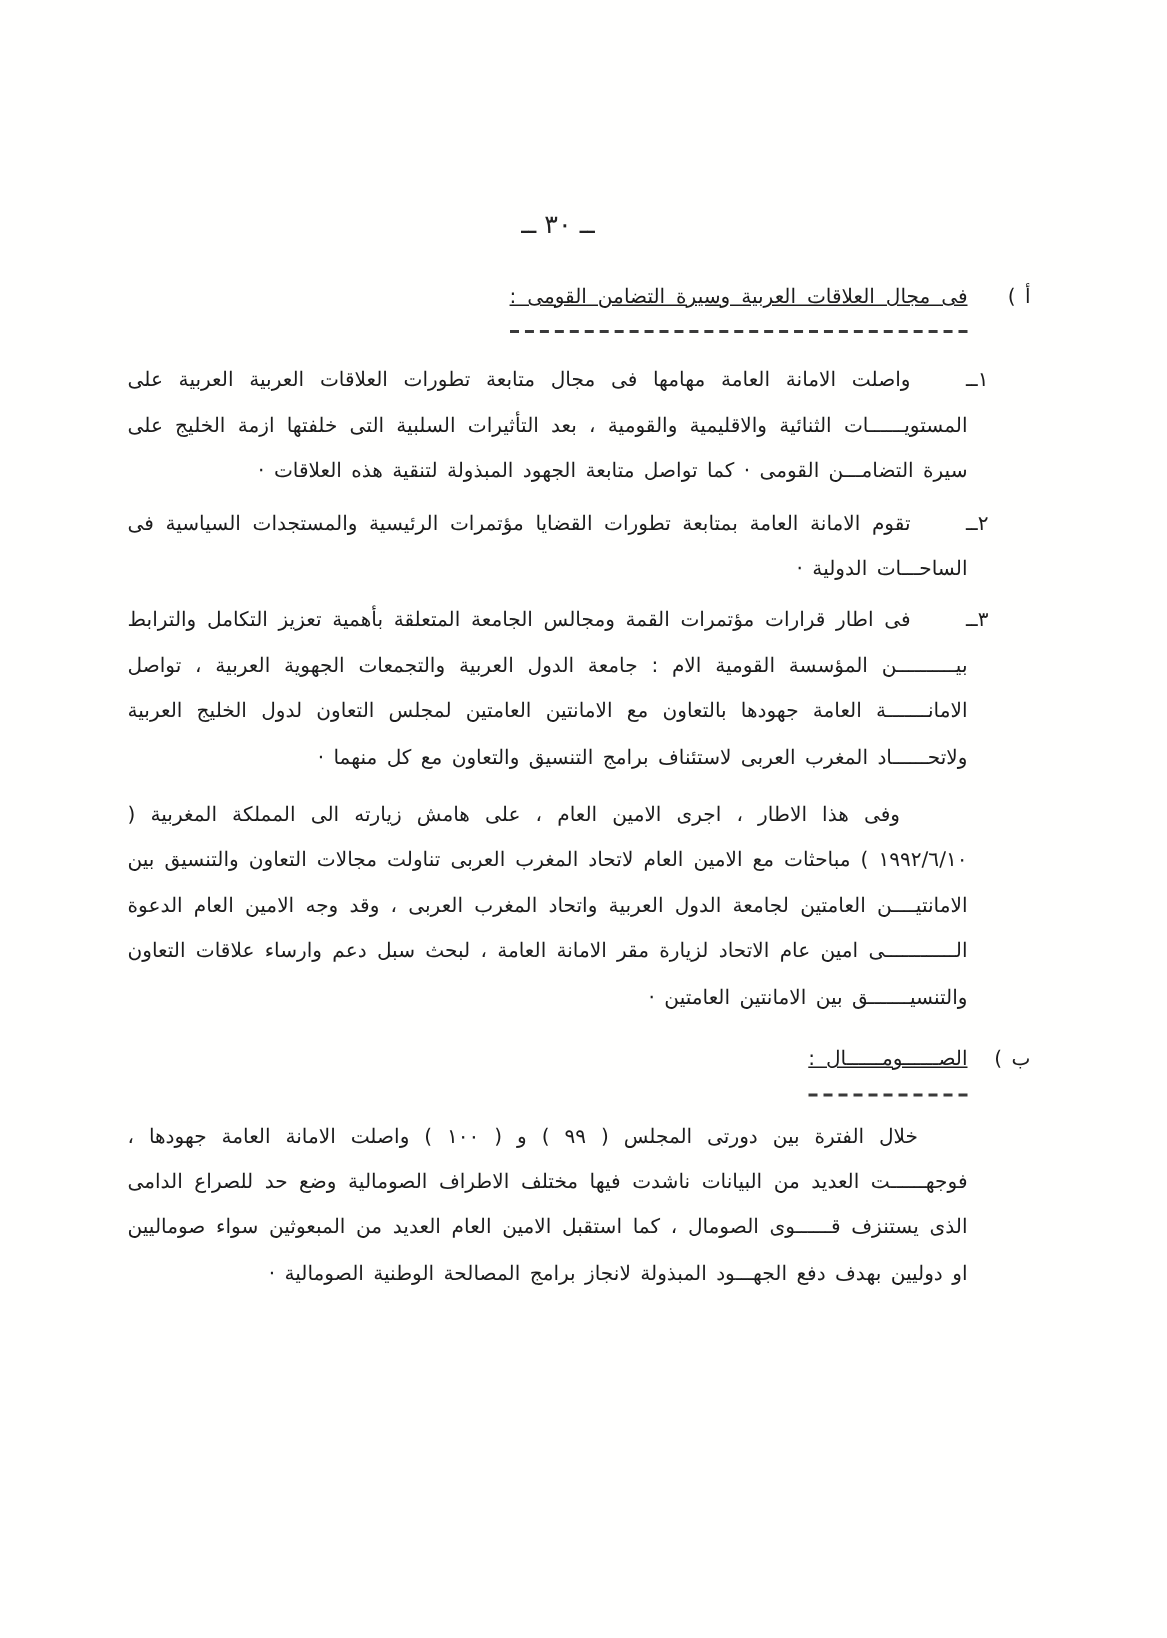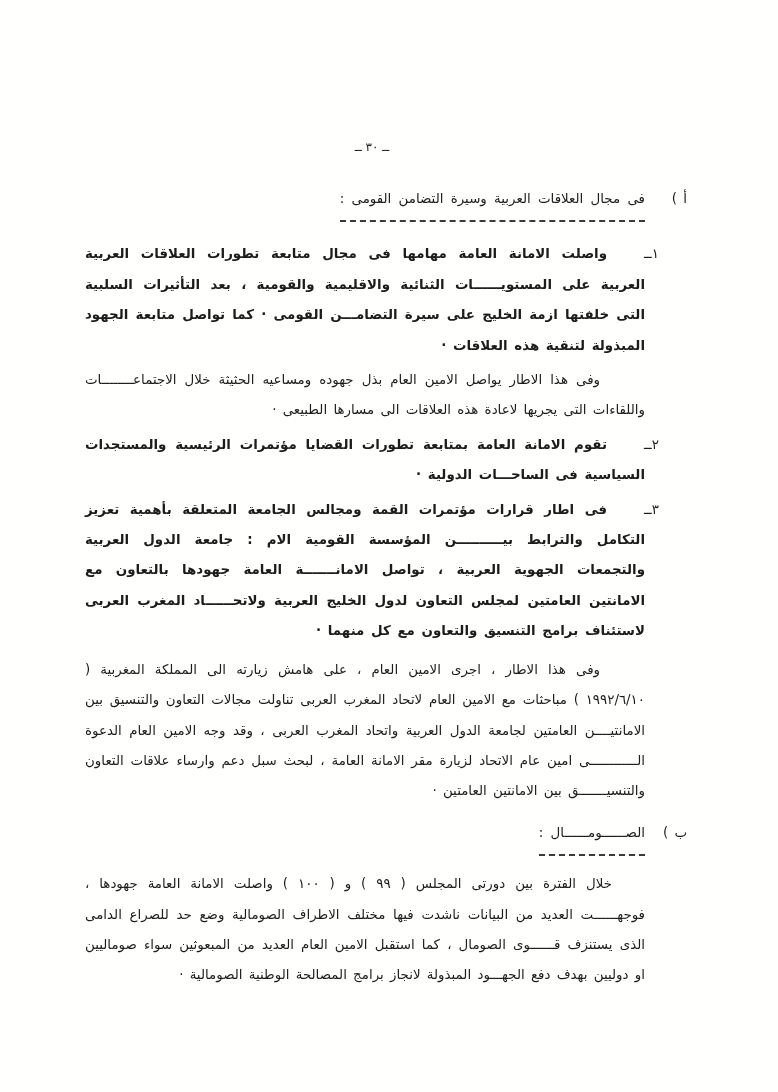--- a/index.html
+++ b/index.html
@@ -16,21 +16,21 @@
     font-family: "DejaVu Sans", sans-serif;
     color: #1c1c1c;
     direction: rtl;
   }
   .page-number {
     position: absolute;
     top: 140px;
     left: 0;
     right: 34px;
     text-align: center;
-    font-size: 12px;
+    font-size: 17px;
     letter-spacing: 2px;
     color: #222;
   }
   .content {
     position: absolute;
     top: 184px;
     right: 85px;
     width: 608px;
     direction: rtl;
     font-size: 13.4px;
@@ -47,36 +47,36 @@
     position: absolute;
     right: 6px;
     top: 0;
     white-space: nowrap;
   }
   .h-title {
     display: inline-block;
     border-bottom: 2px dashed #3a3a3a;
     padding-bottom: 6px;
     word-spacing: 3px;
+    text-decoration: underline;
   }
   .item {
     position: relative;
     padding-right: 48px;
     margin-bottom: 4px;
   }
   .item-marker {
     position: absolute;
     right: 34px;
     top: 0;
     white-space: nowrap;
   }
   .item-text {
     text-indent: 38px;
     text-align: justify;
-    font-weight: bold;
   }
   .followup {
     padding-right: 48px;
     text-indent: 45px;
     text-align: justify;
     margin-bottom: 4px;
   }
   .item-3 { margin-bottom: 8px; }
   .heading-b { margin-top: 11px; margin-bottom: 13px; }
   .section-b-para {
@@ -97,21 +97,20 @@
     <div class="heading">
       <span class="h-marker">أ )</span>
       <span class="h-title">فى مجال العلاقات العربية وسيرة التضامن القومى :</span>
     </div>
 
     <div class="item">
       <span class="item-marker">١ــ</span>
       <div class="item-text">واصلت الامانة العامة مهامها فى مجال متابعة تطورات العلاقات العربية العربية على المستويــــــات الثنائية والاقليمية والقومية ، بعد التأثيرات السلبية التى خلفتها ازمة الخليج على سيرة التضامـــن القومى · كما تواصل متابعة الجهود المبذولة لتنقية هذه العلاقات ·</div>
     </div>
 
-    <div class="followup">وفى هذا الاطار يواصل الامين العام بذل جهوده ومساعيه الحثيثة خلال الاجتماعــــــــات واللقاءات التى يجريها لاعادة هذه العلاقات الى مسارها الطبيعى ·</div>
 
     <div class="item">
       <span class="item-marker">٢ــ</span>
       <div class="item-text">تقوم الامانة العامة بمتابعة تطورات القضايا مؤتمرات الرئيسية والمستجدات السياسية فى الساحـــات الدولية ·</div>
     </div>
 
     <div class="item item-3">
       <span class="item-marker">٣ــ</span>
       <div class="item-text">فى اطار قرارات مؤتمرات القمة ومجالس الجامعة المتعلقة بأهمية تعزيز التكامل والترابط بيــــــــــن المؤسسة القومية الام : جامعة الدول العربية والتجمعات الجهوية العربية ، تواصل الامانـــــــة العامة جهودها بالتعاون مع الامانتين العامتين لمجلس التعاون لدول الخليج العربية ولاتحــــــاد المغرب العربى لاستئناف برامج التنسيق والتعاون مع كل منهما ·</div>
     </div>

